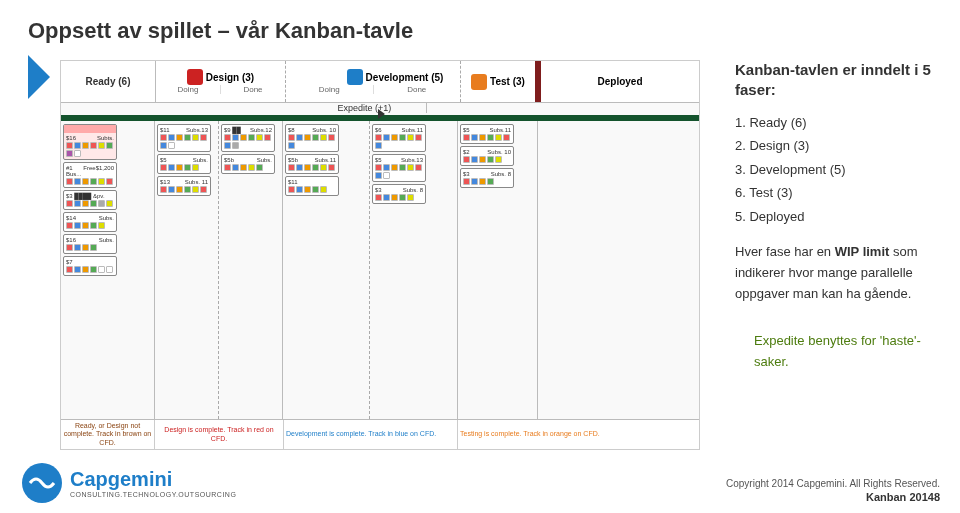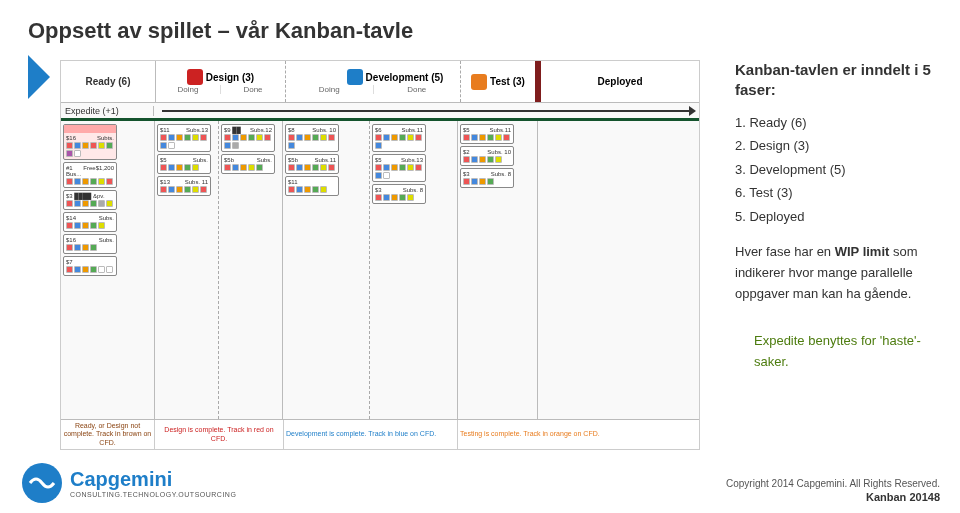--- a/index.html
+++ b/index.html
@@ -285,21 +285,21 @@
     <div style="width:80px;border-right:6px solid #7f1d1d;display:flex;align-items:center;justify-content:center;">
       <span class="dice-orange"></span>
       <span style="font-size:10px;font-weight:bold;">Test (3)</span>
     </div>
 
     <div style="flex:1;display:flex;align-items:center;justify-content:center;">
       <span style="font-size:10px;font-weight:bold;">Deployed</span>
     </div>
   </div>
 
-  <div style="position:absolute;top:42px;left:0;width:100%;height:18px;border-bottom:3px solid #14532d;display:flex;align-items:center;">
+  <div style="position:absolute;top:42px;left:0;width:100%;height:18px;border-bottom:6px solid #14532d;display:flex;align-items:center;flex-direction:column;">
     <div style="width:93px;border-right:1px solid #bbb;font-size:9px;color:#333;padding-left:4px;">Expedite (+1)</div>
     <div style="flex:1;display:flex;align-items:center;padding:0 8px;">
       <div style="height:2px;background:#333;flex:1;position:relative;">
         <div style="position:absolute;right:-5px;top:-4px;width:0;height:0;border-left:7px solid #333;border-top:5px solid transparent;border-bottom:5px solid transparent;"></div>
       </div>
     </div>
   </div>
 
   <div class="cards-container">
 

